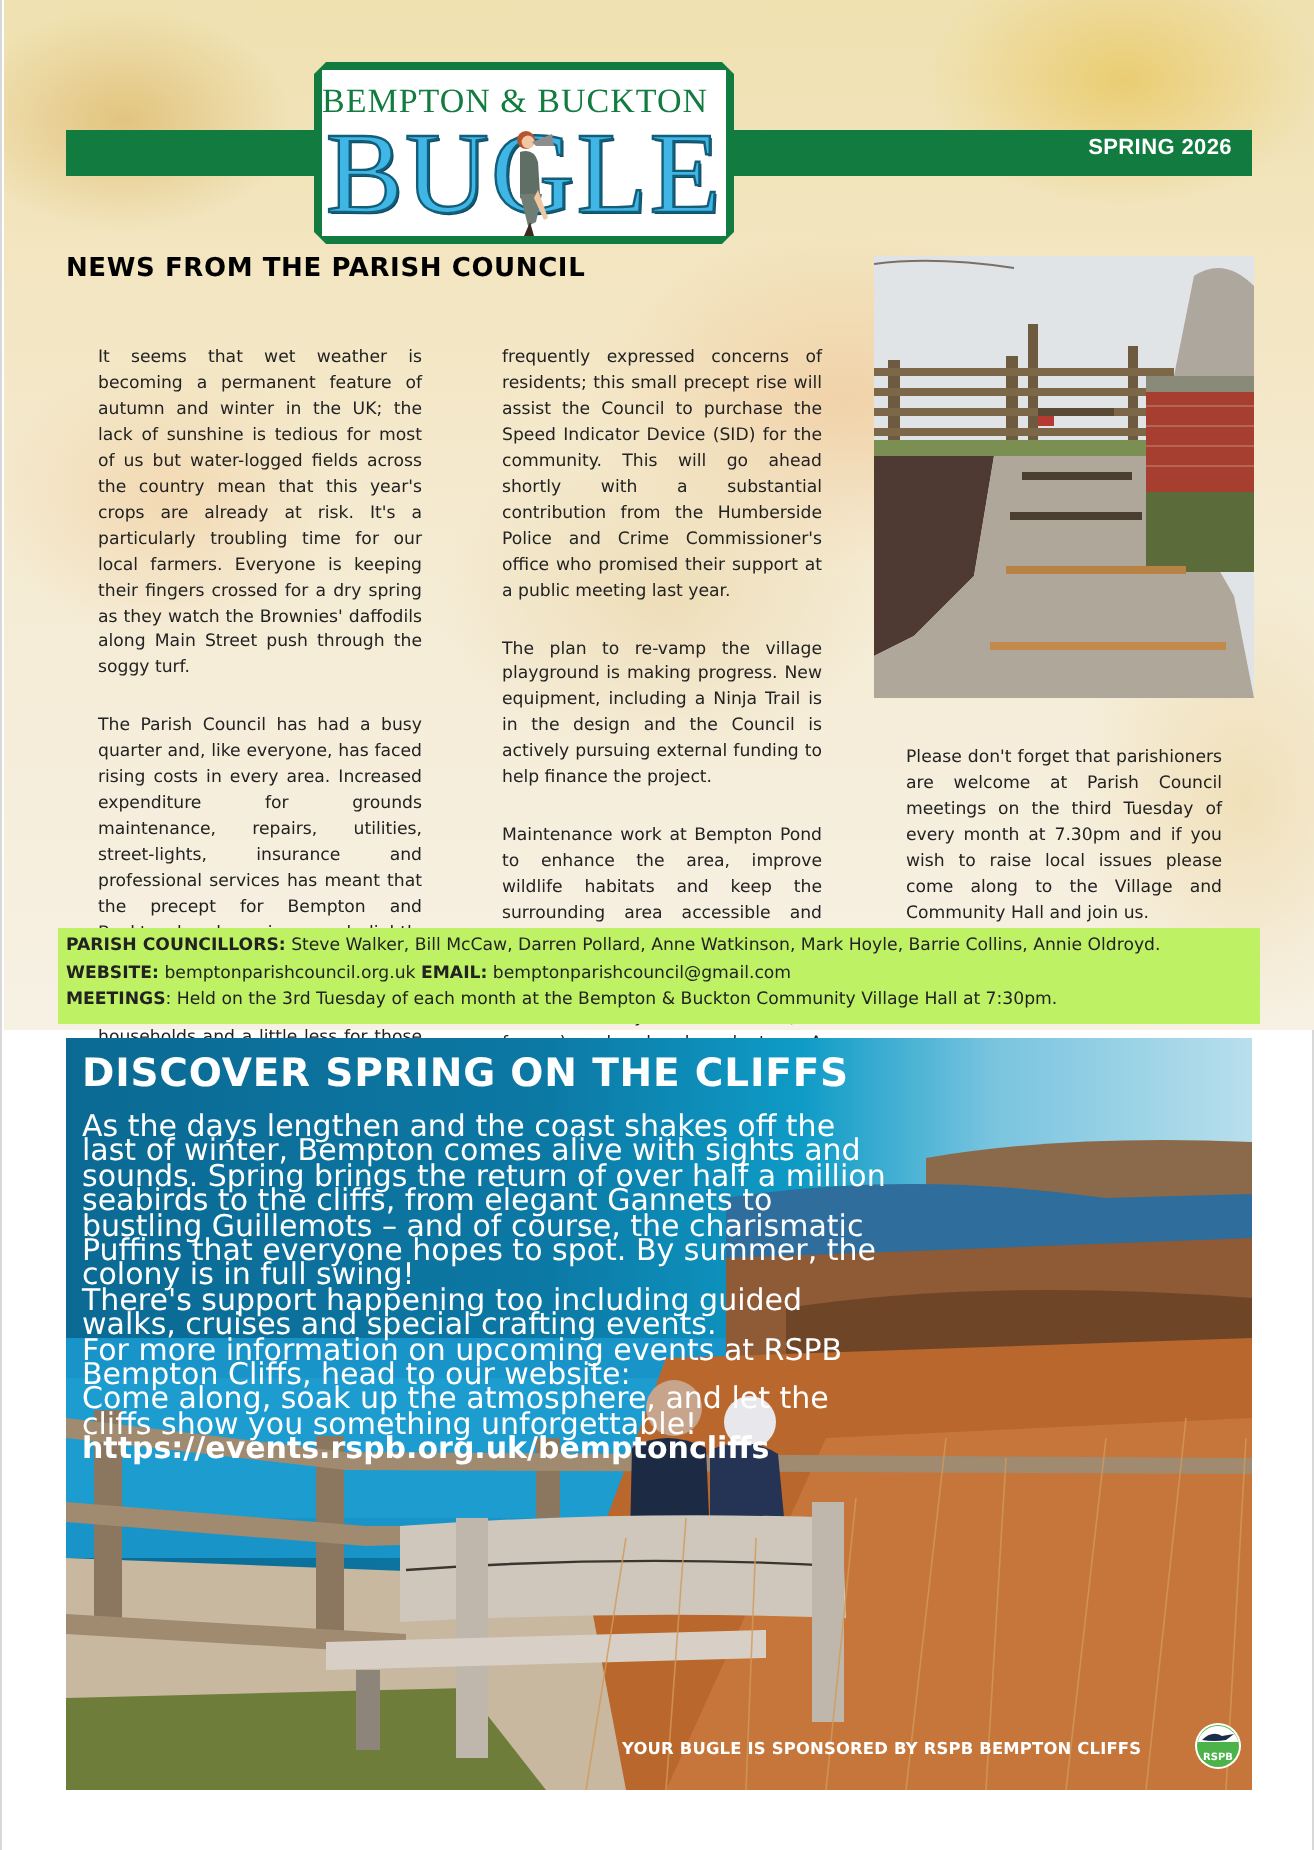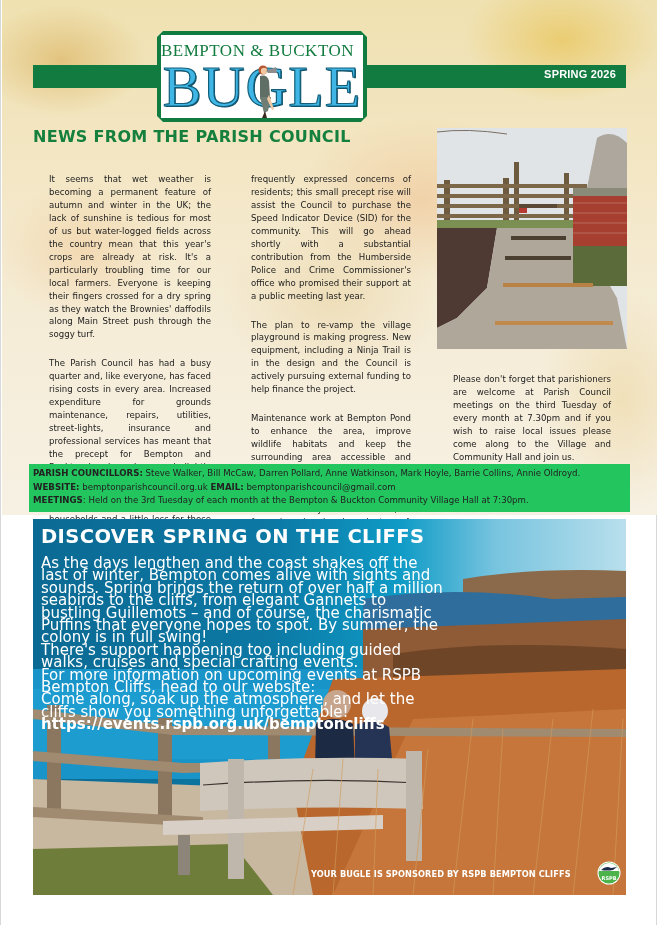--- a/index.html
+++ b/index.html
@@ -53,43 +53,43 @@
       -webkit-text-stroke: 1.2px #135f7a;
       text-shadow: 1px 1px 0 #0e4a62;
     }
     .logo-figure {
       position: absolute; left: 95px; top: 26px; width: 22px; height: 58px;
     }
 
     
     .news-title {
       position: absolute; left: 32px; top: 127px;
-      font-family: "DejaVu Sans", sans-serif; font-weight: bold; font-size: 16px;
-      color: #15803d; letter-spacing: 0.3px;
+      font-family: "DejaVu Sans", sans-serif; font-weight: bold; font-size: 13px;
+      color: #000000; letter-spacing: 0.3px;
     }
 
     .col {
       position: absolute; font-family: "DejaVu Sans", sans-serif; font-size: 8.6px; line-height: 12.95px;
       color: #222; text-align: justify;
     }
     .col p { margin: 16px; }
     .col1 { left: 32px; top: 157px; width: 194px; }
     .col2 { left: 234px; top: 157px; width: 192px; }
     .col3 { left: 436px; top: 357px; width: 190px; }
 
     
     .stile-photo {
       position: absolute; left: 436px; top: 128px; width: 190px; height: 221px; overflow: hidden;
       background: linear-gradient(180deg, #dfe2e4 0%, #e3e6e7 30%, #bdb7ad 40%, #aaa398 100%);
     }
 
     
     .info-panel {
       position: absolute; left: 28px; top: 464px; width: 601px; height: 48px;
-      background: #22c55e;
+      background: #bef264;
       padding: 3px 4px;
       font-family: "DejaVu Sans", sans-serif; font-size: 8.6px; line-height: 13.5px; color: #222;
     }
     .info-panel .lbl { font-weight: bold; }
 
     
     .discover {
       position: absolute; left: 32px; top: 519px; width: 593px; height: 376px; overflow: hidden;
       background: #ef4444;
     }

